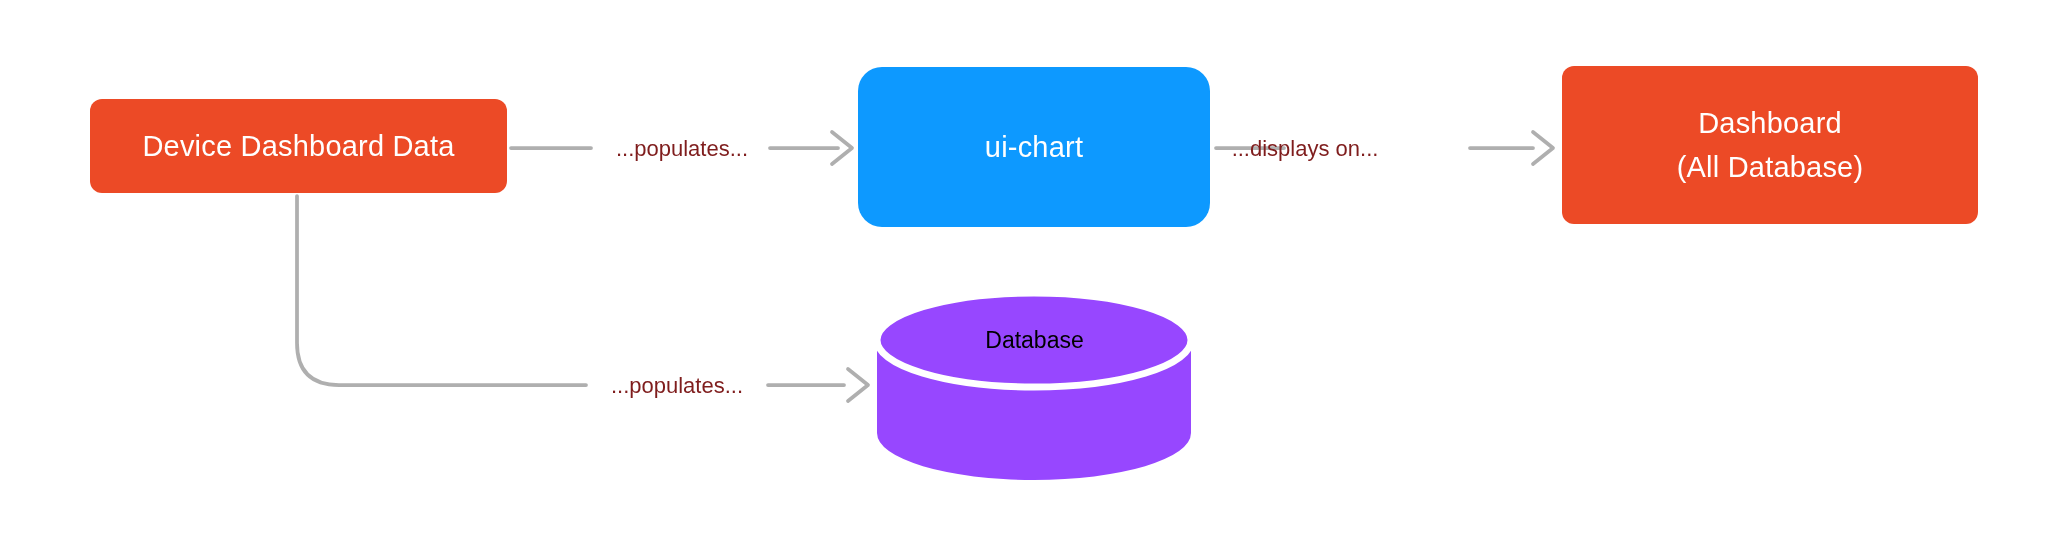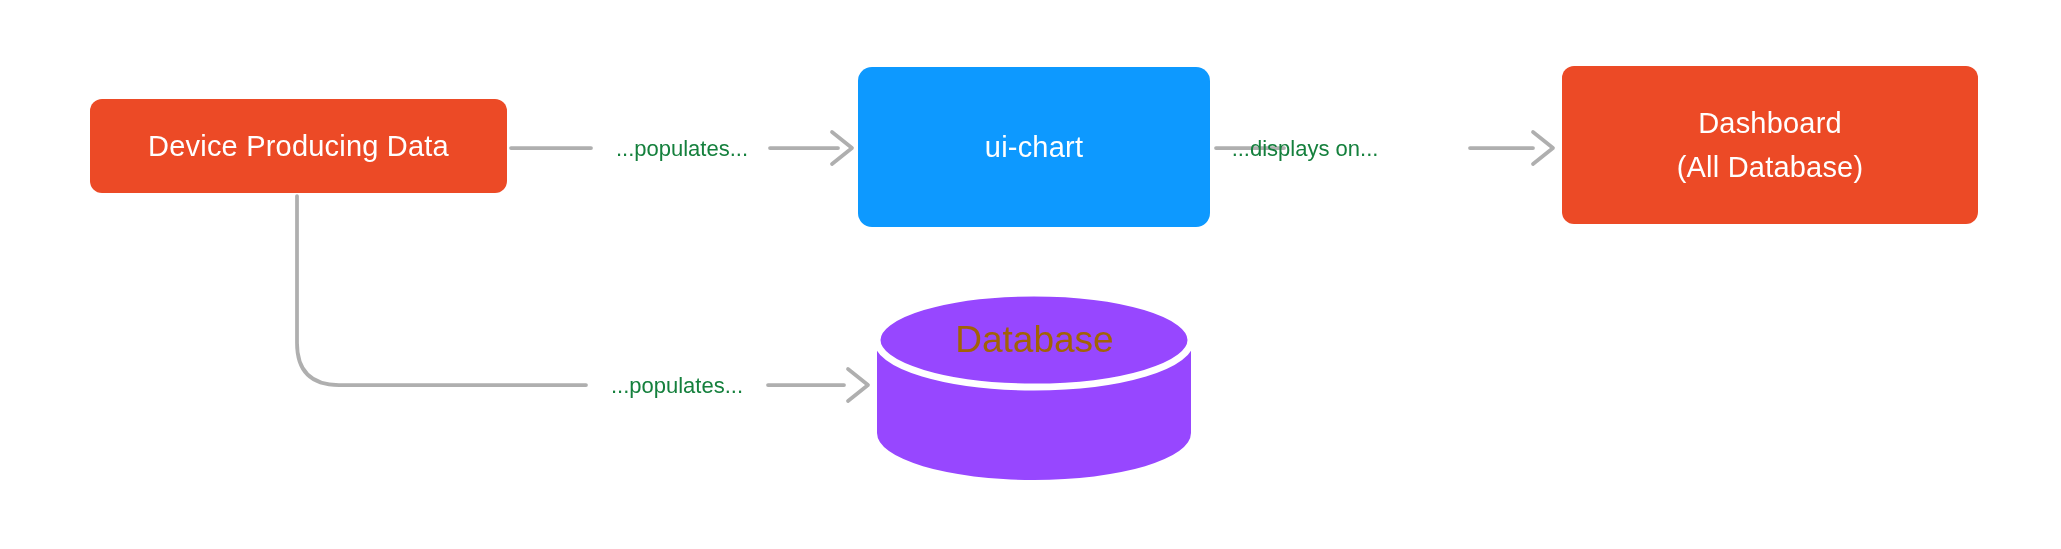--- a/index.html
+++ b/index.html
@@ -32,42 +32,42 @@
     font-size: 29px;
     line-height: 44px;
     letter-spacing: 0.2px;
   }
   .node-rect-orange {
     background: #EC4A26;
     border-radius: 12px;
   }
   .node-rect-blue {
     background: #0D99FF;
-    border-radius: 14px;
+    border-radius: 24px;
   }
   .node-device   { left: 90px;   top: 99px; width: 417px; height: 94px;  }
   .node-uichart  { left: 858px;  top: 67px; width: 352px; height: 160px; }
   .node-dashboard{ left: 1562px; top: 66px; width: 416px; height: 158px; }
   .node-dashboard .line { display: block; }
   .db-label {
     position: absolute;
     left: 877px;
     top: 293px;
     width: 315px;
     height: 94px;
     display: flex;
     align-items: center;
     justify-content: center;
-    color: #a16207;
-    font-size: 37px;
+    color: #000000;
+    font-size: 23px;
   }
   .edge-label {
     position: absolute;
     transform: translate(-50%, -50%);
-    color: #15803d;
+    color: #7f1d1d;
     font-size: 22px;
     white-space: nowrap;
   }
   .edge-label-1 { left: 682px;  top: 149px; }
   .edge-label-2 { left: 1305px; top: 149px; }
   .edge-label-3 { left: 677px;  top: 386px; }
 </style>
 </head>
 <body>
 
@@ -89,21 +89,21 @@
       <path d="M 848 369 L 868 385 L 848 401"></path>
     </g>
 
     <g>
       <path d="M 877 340 V 433 A 157 47 0 0 0 1191 433 V 340 A 157 47 0 0 1 877 340 Z" fill="#9747FF"></path>
       <ellipse cx="1034" cy="340" rx="157" ry="47" fill="#9747FF" stroke="#FFFFFF" stroke-width="7"></ellipse>
     </g>
   </svg>
 
   <div class="node node-rect-orange node-device">
-    <span>Device Producing Data</span>
+    <span>Device Dashboard Data</span>
   </div>
 
   <div class="node node-rect-blue node-uichart">
     <span>ui-chart</span>
   </div>
 
   <div class="node node-rect-orange node-dashboard">
     <span>
       <span class="line">Dashboard</span>
       <span class="line">(All Database)</span>

